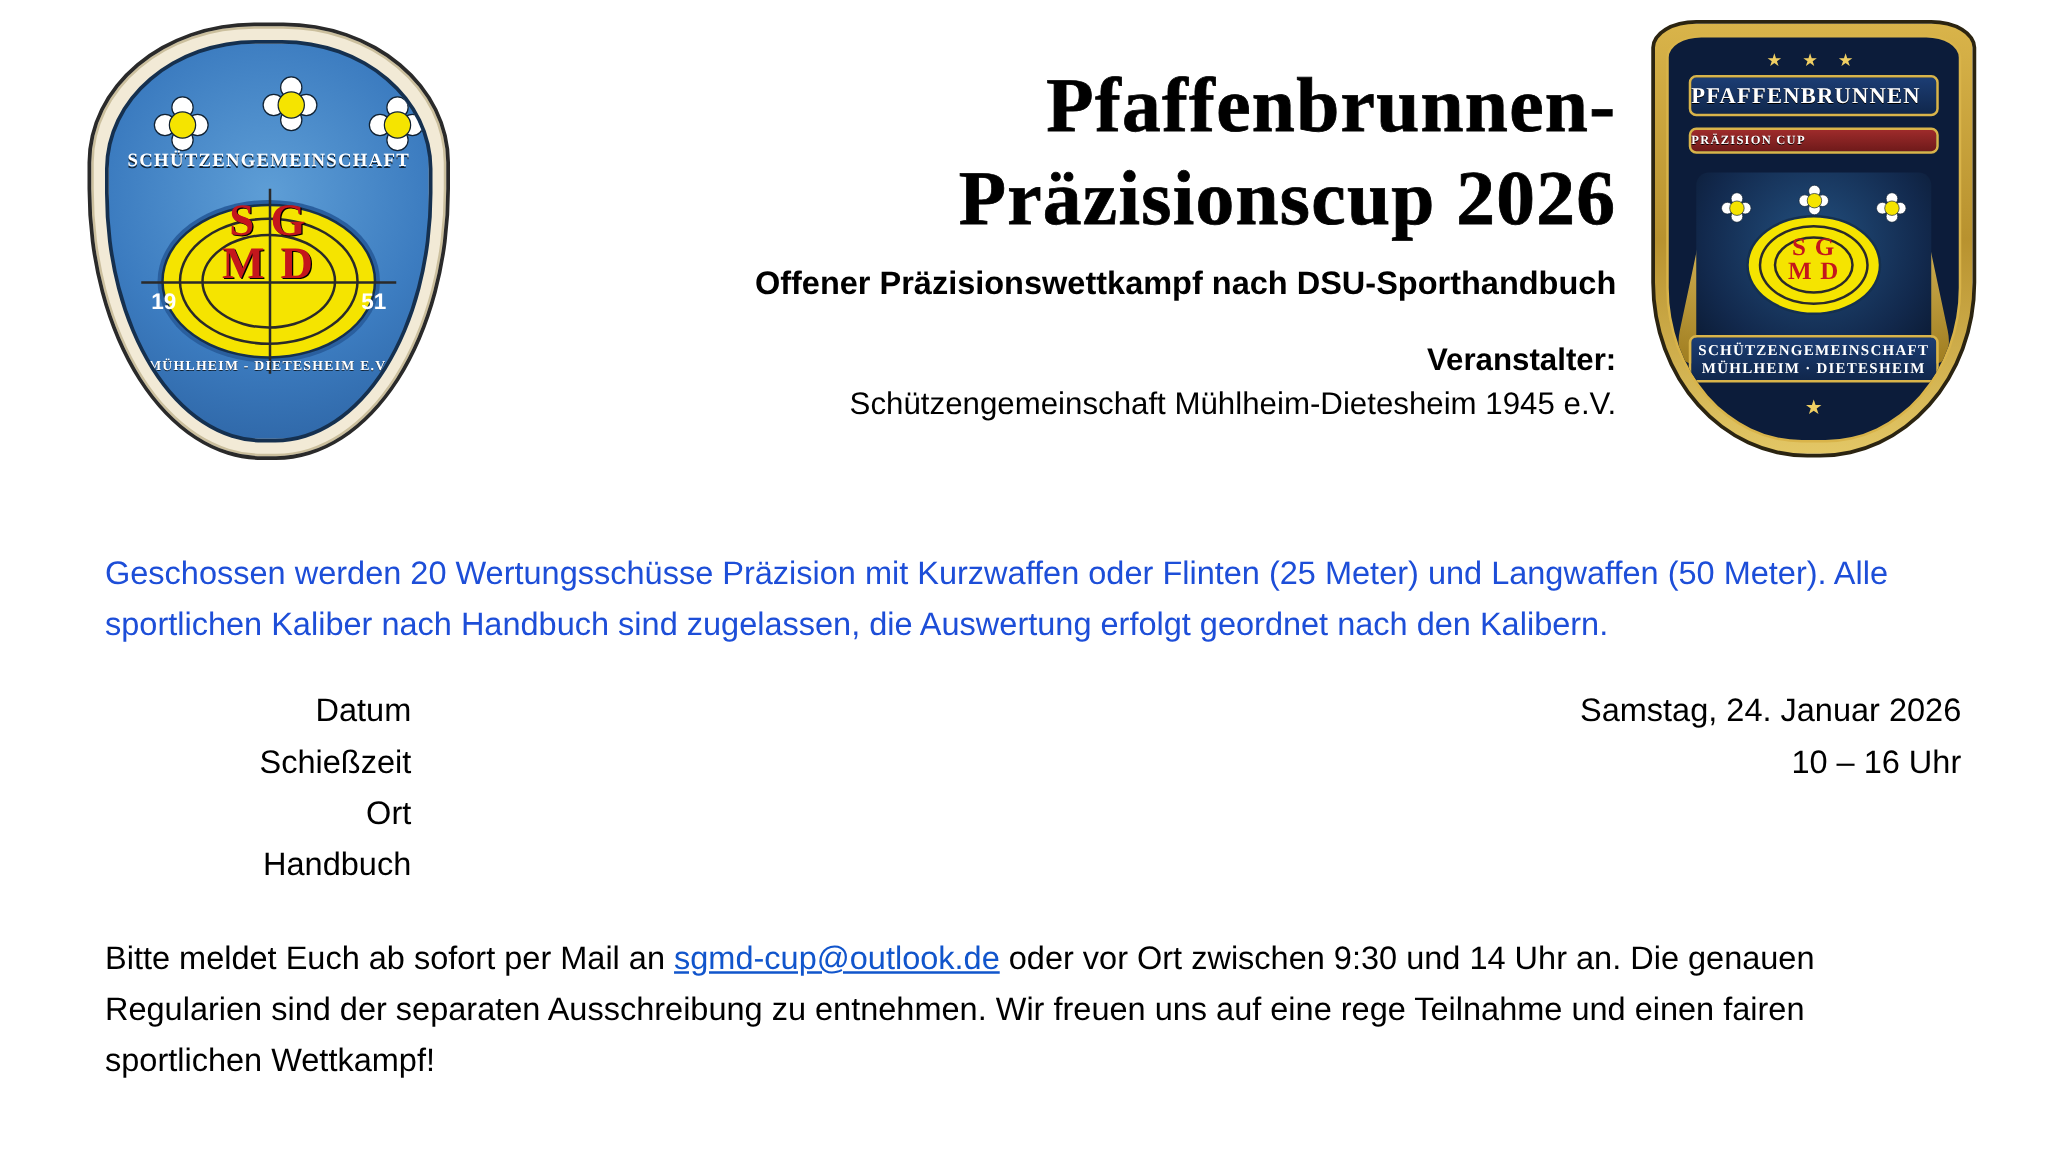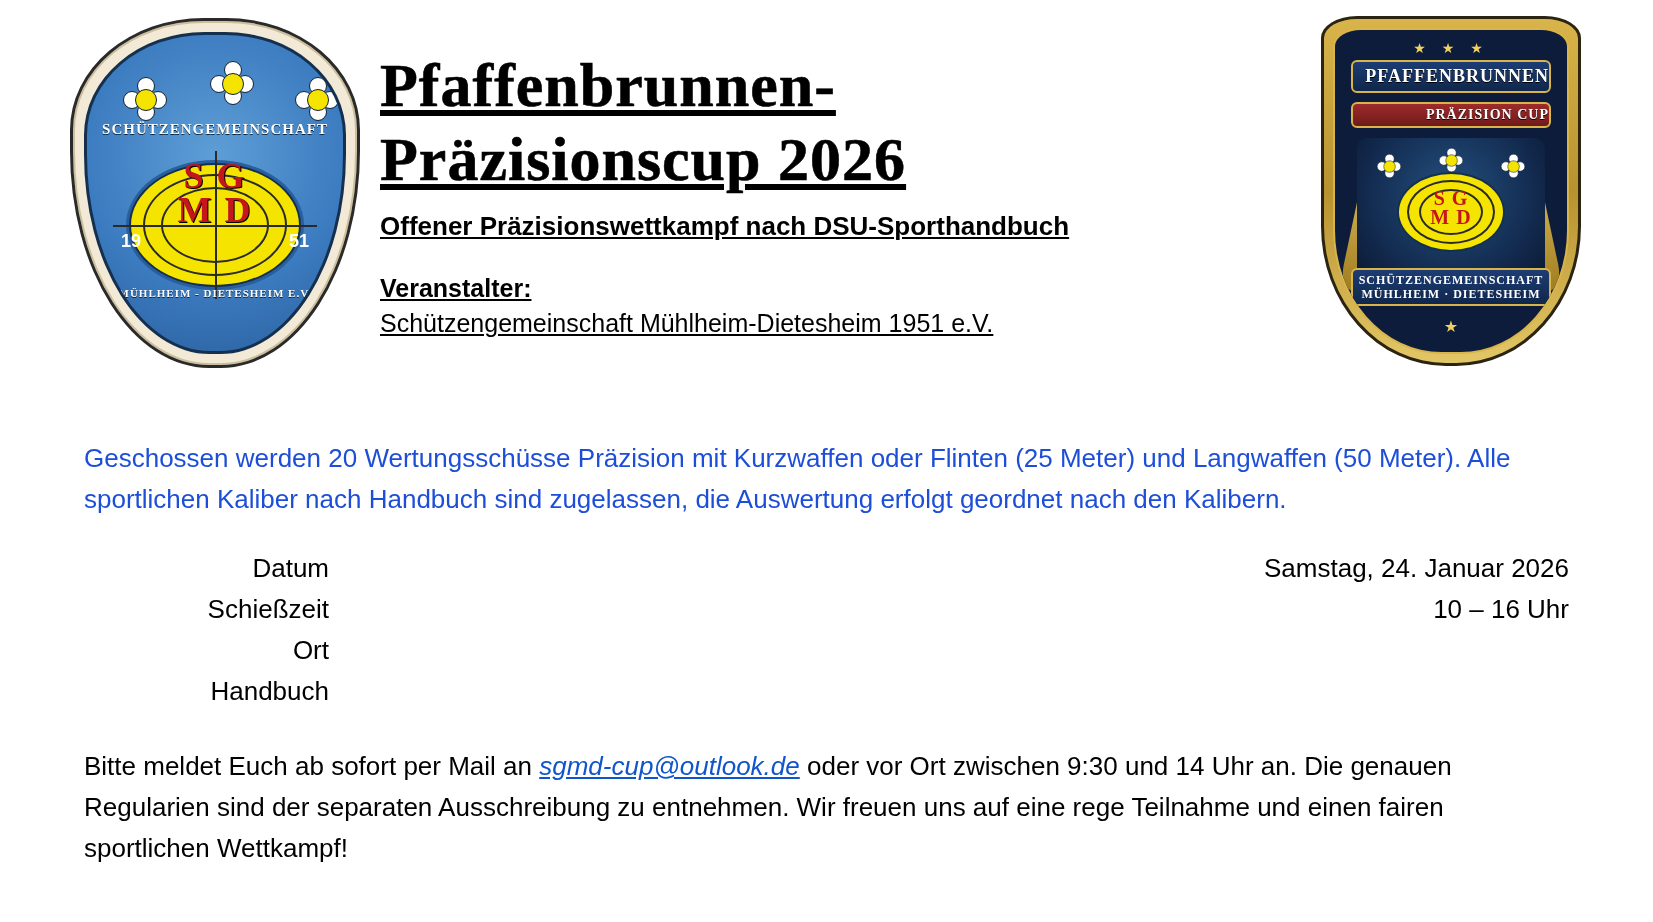--- a/index.html
+++ b/index.html
@@ -182,26 +182,26 @@
   }
   .crest-right .band {
     position: absolute;
     left: 16px; right: 16px;
     background: linear-gradient(180deg,#1c3d74,#10274c);
     border: 2px solid #d9b44a;
     border-radius: 6px;
     color: #ffffff;
     font-family: "Liberation Serif", serif;
     font-weight: bold;
-    text-align: right;
+    text-align: left;
     letter-spacing: 1px;
     text-shadow: 0 1px 0 #000;
   }
   .crest-right .band1 { top: 30px; font-size: 18px; padding: 4px 0; }
-  .crest-right .band2 { top: 72px; font-size: 14px; padding: 3px 0; background: linear-gradient(180deg,#9e2b2b,#6f1a1a); }
+  .crest-right .band2 { top: 72px; font-size: 10px; padding: 3px 0; background: linear-gradient(180deg,#9e2b2b,#6f1a1a); }
   .crest-right .scene {
     position: absolute;
     left: 22px; right: 22px; top: 108px; height: 140px;
     background: radial-gradient(circle at 50% 40%, #23507f 0%, #12294d 70%, #0b1a33 100%);
     border-radius: 10px;
   }
   .crest-right .target2 {
     position: absolute;
     left: 50%; top: 34px; transform: translateX(-50%);
     width: 104px; height: 76px;
@@ -259,22 +259,21 @@
   }
   .laurel-l { left: 16px; transform: rotate(12deg); }
   .laurel-r { right: 16px; transform: rotate(-12deg); }
 
   
   .title-block {
     position: absolute;
     left: 380px;
     right: 360px;
     top: 48px;
-    text-align: left;
-    text-decoration: underline;
+    text-align: right;
   }
   .main-title {
     font-family: "Liberation Serif", serif;
     font-weight: bold;
     font-size: 62px;
     line-height: 74px;
     letter-spacing: 1px;
     color: #000;
     -webkit-text-stroke: 0.6px #000;
   }
@@ -320,21 +319,20 @@
   .details .val { flex: 1 1 auto; }
 
   .closing {
     margin-top: 34px;
     font-size: 26px;
     line-height: 41px;
   }
   .mail-link {
     color: #1155cc;
     text-decoration: underline;
-    font-style: italic;
   }
 </style>
 </head>
 <body>
 
 <div class="page">
 
   <div class="header">
 
     <div class="crest-left">
@@ -383,21 +381,21 @@
       </div>
     </div>
 
     <div class="title-block">
       <div class="main-title">
         <div>Pfaffenbrunnen-</div>
         <div>Präzisionscup 2026</div>
       </div>
       <div class="subtitle">Offener Präzisionswettkampf nach DSU-Sporthandbuch</div>
       <div class="organizer-label">Veranstalter:</div>
-      <div class="organizer-name">Schützengemeinschaft Mühlheim-Dietesheim 1951 e.V.</div>
+      <div class="organizer-name">Schützengemeinschaft Mühlheim-Dietesheim 1945 e.V.</div>
     </div>
 
     <div class="crest-right">
       <div class="badge-outer"></div>
       <div class="badge-inner">
         <div class="stars">★ ★ ★</div>
         <div class="band band1">PFAFFENBRUNNEN</div>
         <div class="band band2">PRÄZISION CUP</div>
 
         <div class="laurel-l"></div>

